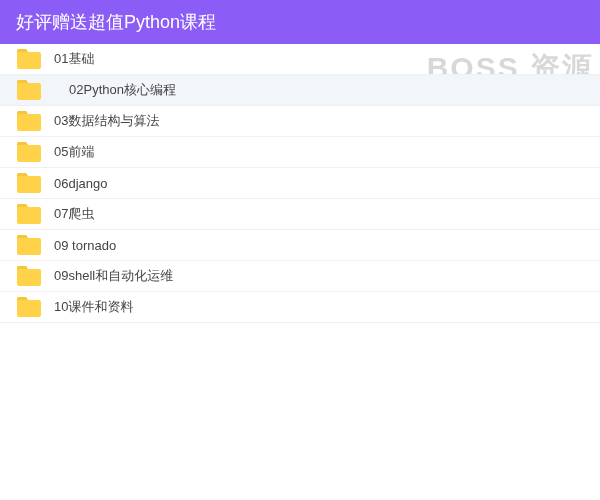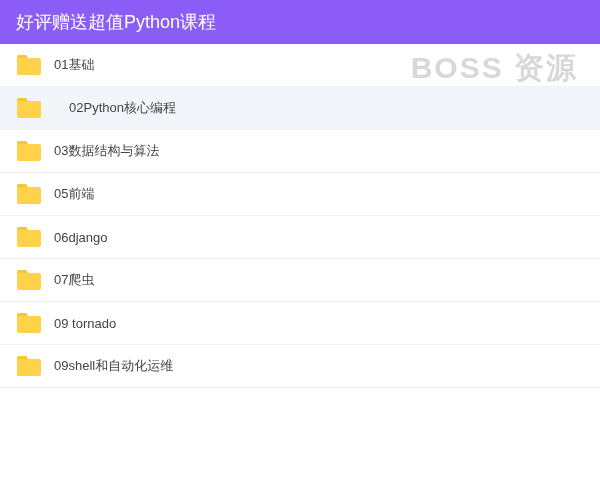--- a/index.html
+++ b/index.html
@@ -18,36 +18,36 @@
     .header {
       background: #8b5cf6;
       color: #fff;
       padding: 10px 16px;
       font-size: 18px;
       font-weight: 400;
     }
     .watermark {
       position: absolute;
       top: 48px;
-      right: 22px;
+      right: 6px;
       font-size: 30px;
       font-weight: bold;
       color: #d8d8d8;
       letter-spacing: 2px;
       z-index: 1;
       pointer-events: none;
     }
     .file-list {
       display: flex;
       flex-direction: column;
     }
     .file-row {
       display: flex;
       align-items: center;
-      padding: 10px 16px;
+      padding: 4px 16px;
       border-bottom: 1px solid #eef0f2;
       cursor: pointer;
       font-size: 13px;
       color: #333;
       gap: 12px;
       position: relative;
       z-index: 2;
       background: transparent;
     }
     .file-row.selected {
@@ -141,13 +141,22 @@
     </div>
     <div class="file-row">
       <span class="folder-icon">
         <svg class="folder-svg" width="26" height="22" viewBox="0 0 26 22">
     <path d="M1 3 Q1 1 3 1 L10 1 L12 4 L23 4 Q25 4 25 6 L25 19 Q25 21 23 21 L3 21 Q1 21 1 19 Z" fill="#ffd24a"></path>
     <path d="M1 3 Q1 1 3 1 L10 1 L12 4 L1 4 Z" fill="#f4c63a"></path>
   </svg>
       </span>
       <span class="file-label">09shell和自动化运维</span>
     </div>
+    <div class="file-row">
+      <span class="folder-icon">
+        <svg class="folder-svg" width="26" height="22" viewBox="0 0 26 22">
+    <path d="M1 3 Q1 1 3 1 L10 1 L12 4 L23 4 Q25 4 25 6 L25 19 Q25 21 23 21 L3 21 Q1 21 1 19 Z" fill="#ffd24a"></path>
+    <path d="M1 3 Q1 1 3 1 L10 1 L12 4 L1 4 Z" fill="#f4c63a"></path>
+  </svg>
+      </span>
+      <span class="file-label">10课件和资料</span>
+    </div>
   </div>
 
 </body></html>

